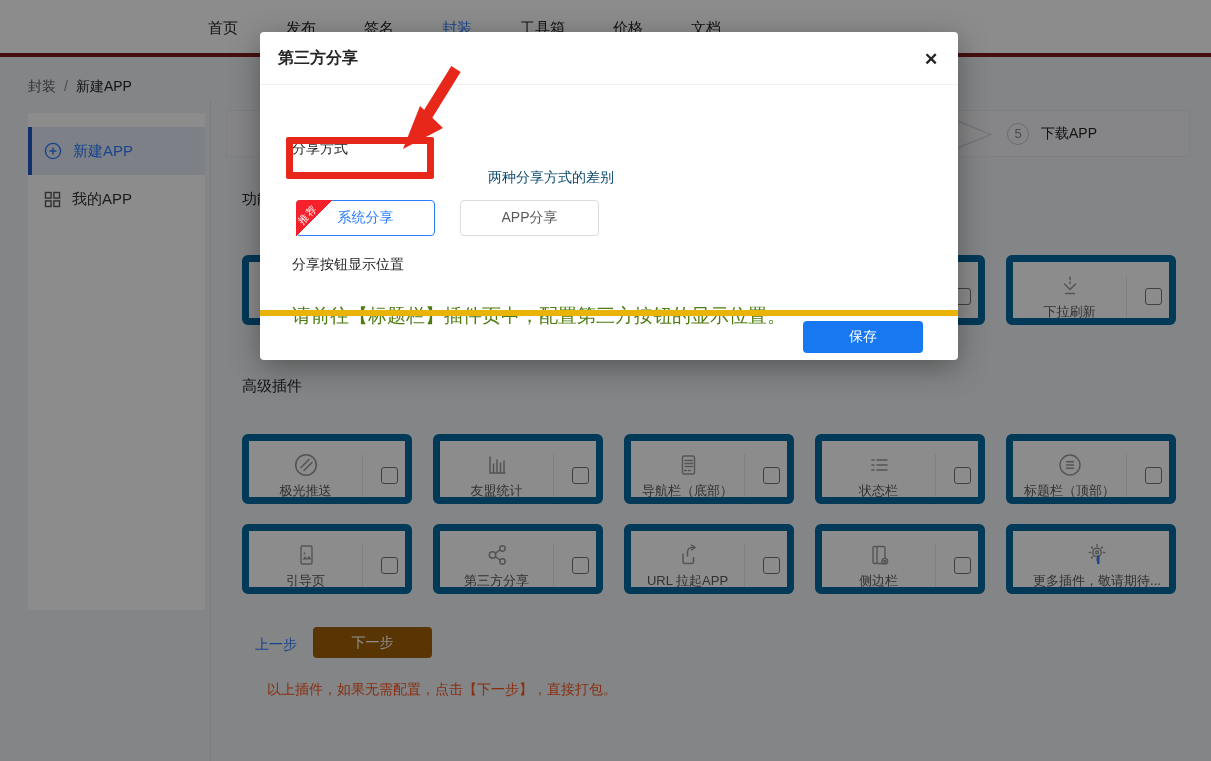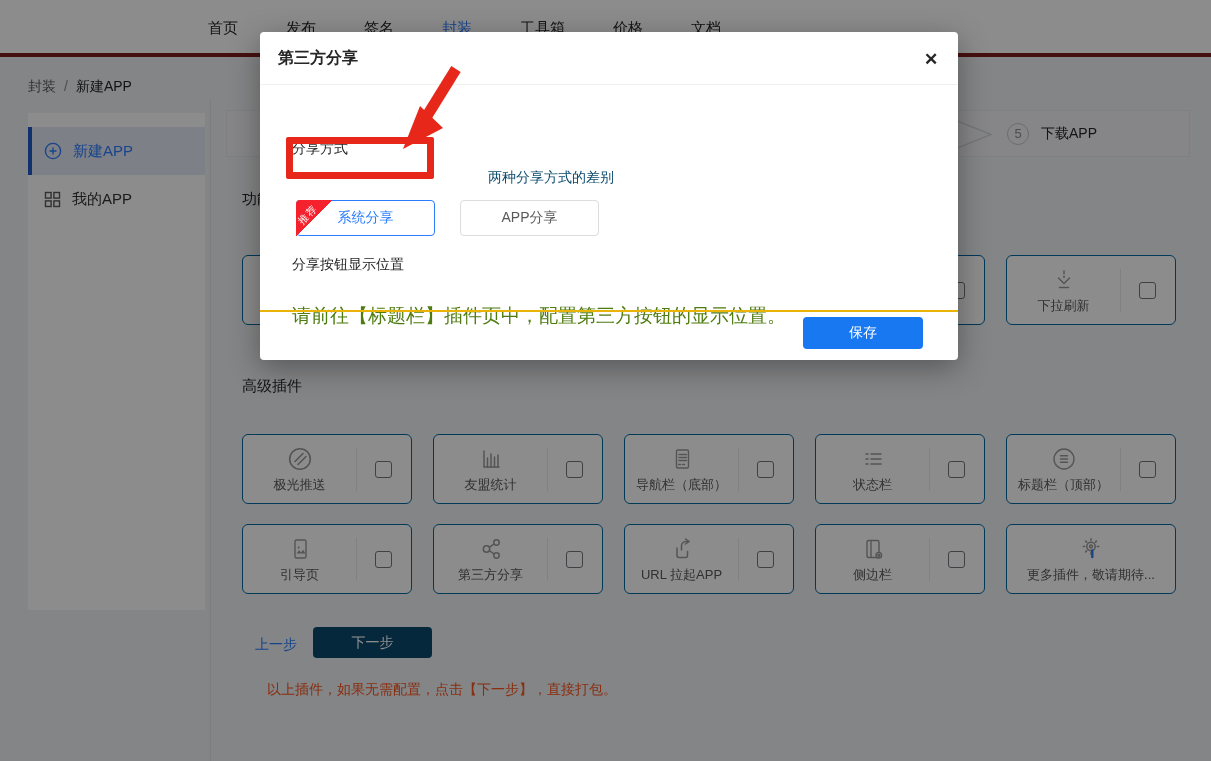--- a/index.html
+++ b/index.html
@@ -25,50 +25,50 @@
   .side-item.active::before { content:""; position:absolute; left:0; top:0; width:4px; height:48px; background:#2059c8; }
 
   .steps-band { position:absolute; left:226px; top:110px; width:964px; height:47px; background:#f4f5f8; border:1px solid #e8eaee; z-index:1; }
   .step-chevron { position:absolute; left:713px; top:1px; }
   .step-5 { position:absolute; left:780px; top:0; height:45px; display:flex; align-items:center; gap:12px; }
   .step-num { width:22px; height:22px; border:1px solid #c2c5cc; border-radius:50%; color:#8c8c8c; font-size:13px; display:flex; align-items:center; justify-content:center; }
   .step-label { font-size:14px; color:#262626; }
 
   .section-title { position:absolute; font-size:15px; color:#262626; z-index:1; }
   .card-row { position:absolute; display:flex; gap:21px; z-index:1; }
-  .plugin-card { position:relative; width:170px; height:70px; background:#fff; border:1px solid #0369a1; border-radius:6px; cursor:pointer; }
+  .plugin-card { position:relative; width:170px; height:70px; background:#fff; border:7px solid #0369a1; border-radius:6px; cursor:pointer; }
   .card-main { position:absolute; left:0; top:0; width:113px; height:68px; display:flex; flex-direction:column; align-items:center; justify-content:center; gap:3px; }
   .plugin-card.more .card-main { width:168px;text-align:right; }
   .card-divider { position:absolute; left:113px; top:13px; width:1px; height:43px; background:#ececec; }
   .checkbox { position:absolute; left:132px; top:26px; width:17px; height:17px; border:1.5px solid #76767f; border-radius:3px; background:transparent; cursor:pointer; }
   .card-label { font-size:13px; color:#595959; white-space:nowrap; }
   .icon svg { display:block; }
 
   .prev-link { position:absolute; left:255px; top:636px; font-size:14px; color:#2b7cff; z-index:1; cursor:pointer; }
-  .next-btn { position:absolute; left:313px; top:627px; width:119px; height:31px; background:#0c4a6e; border:none; border-radius:4px; color:#fff; font-size:14px; z-index:1; cursor:pointer; }
+  .next-btn { position:absolute; left:313px; top:627px; width:119px; height:31px; background:#a16207; border:none; border-radius:4px; color:#fff; font-size:14px; z-index:1; cursor:pointer; }
   .pack-note { position:absolute; left:242px; top:681px; font-size:14px; color:#fa541c; z-index:1;margin-left:25px; }
 
   
   .dim { position:absolute; inset:0; background:rgba(0,0,0,0.45); z-index:5; }
 
   
   .modal { position:absolute; left:260px; top:32px; width:698px; height:328px; background:#fff; border-radius:4px; box-shadow:0 8px 30px rgba(0,0,0,0.35); z-index:10; }
   .modal-header { position:relative; height:53px; border-bottom:1px solid #f0f0f0; }
   .modal-title { position:absolute; left:18px; top:16px; font-size:16px; font-weight:600; color:#262626; }
   .modal-close { position:absolute; left:656px; top:12px; width:30px; height:30px; border:none; background:transparent; font-size:17px; font-weight:700; color:#262626; cursor:pointer; }
   .m-label { position:absolute; left:32px; font-size:14px; color:#262626; }
   .diff-link { position:absolute; left:228px; top:137px; font-size:14px; color:#0c4a6e; cursor:pointer; }
   .opt-row { position:absolute; left:36px; top:168px; display:flex; gap:25px; }
   .opt-btn { position:relative; width:139px; height:36px; background:#fff; border:1px solid #dcdcdc; border-radius:4px; font-size:14px; color:#595959; cursor:pointer; }
   .opt-btn.selected { border-color:#2b7cff; color:#2b7cff; }
   .ribbon { position:absolute; top:-1px; left:-1px; width:36px; height:36px; overflow:hidden; border-top-left-radius:4px;
             background:linear-gradient(135deg,#f5222d 50%,transparent 50.5%); }
   .ribbon span { position:absolute; left:-14px; top:8px; width:52px; text-align:center; transform:rotate(-45deg); color:#fff; font-size:10px; letter-spacing:1px; }
   .pos-note { position:absolute; left:32px; top:271px; font-size:19px; color:#4d7c0f; }
-  .modal-footer { position:absolute; left:0; top:278px; width:698px; height:50px; border-top:2px solid #eab308; }
+  .modal-footer { position:absolute; left:0; top:278px; width:698px; height:50px; border-top:6px solid #eab308; }
   .save-btn { position:absolute; left:543px; top:5px; width:120px; height:32px; background:#1778f2; border:none; border-radius:4px; color:#fff; font-size:14px; cursor:pointer; }
 
   
   .anno-box { position:absolute; left:286px; top:137px; width:148px; height:42px; border:7px solid #e8271b; border-radius:2px; z-index:20; pointer-events:none; }
   .anno-arrow { position:absolute; left:0; top:0; z-index:21; pointer-events:none; }
 </style>
 </head>
 <body>
 
 <div class="screen">

